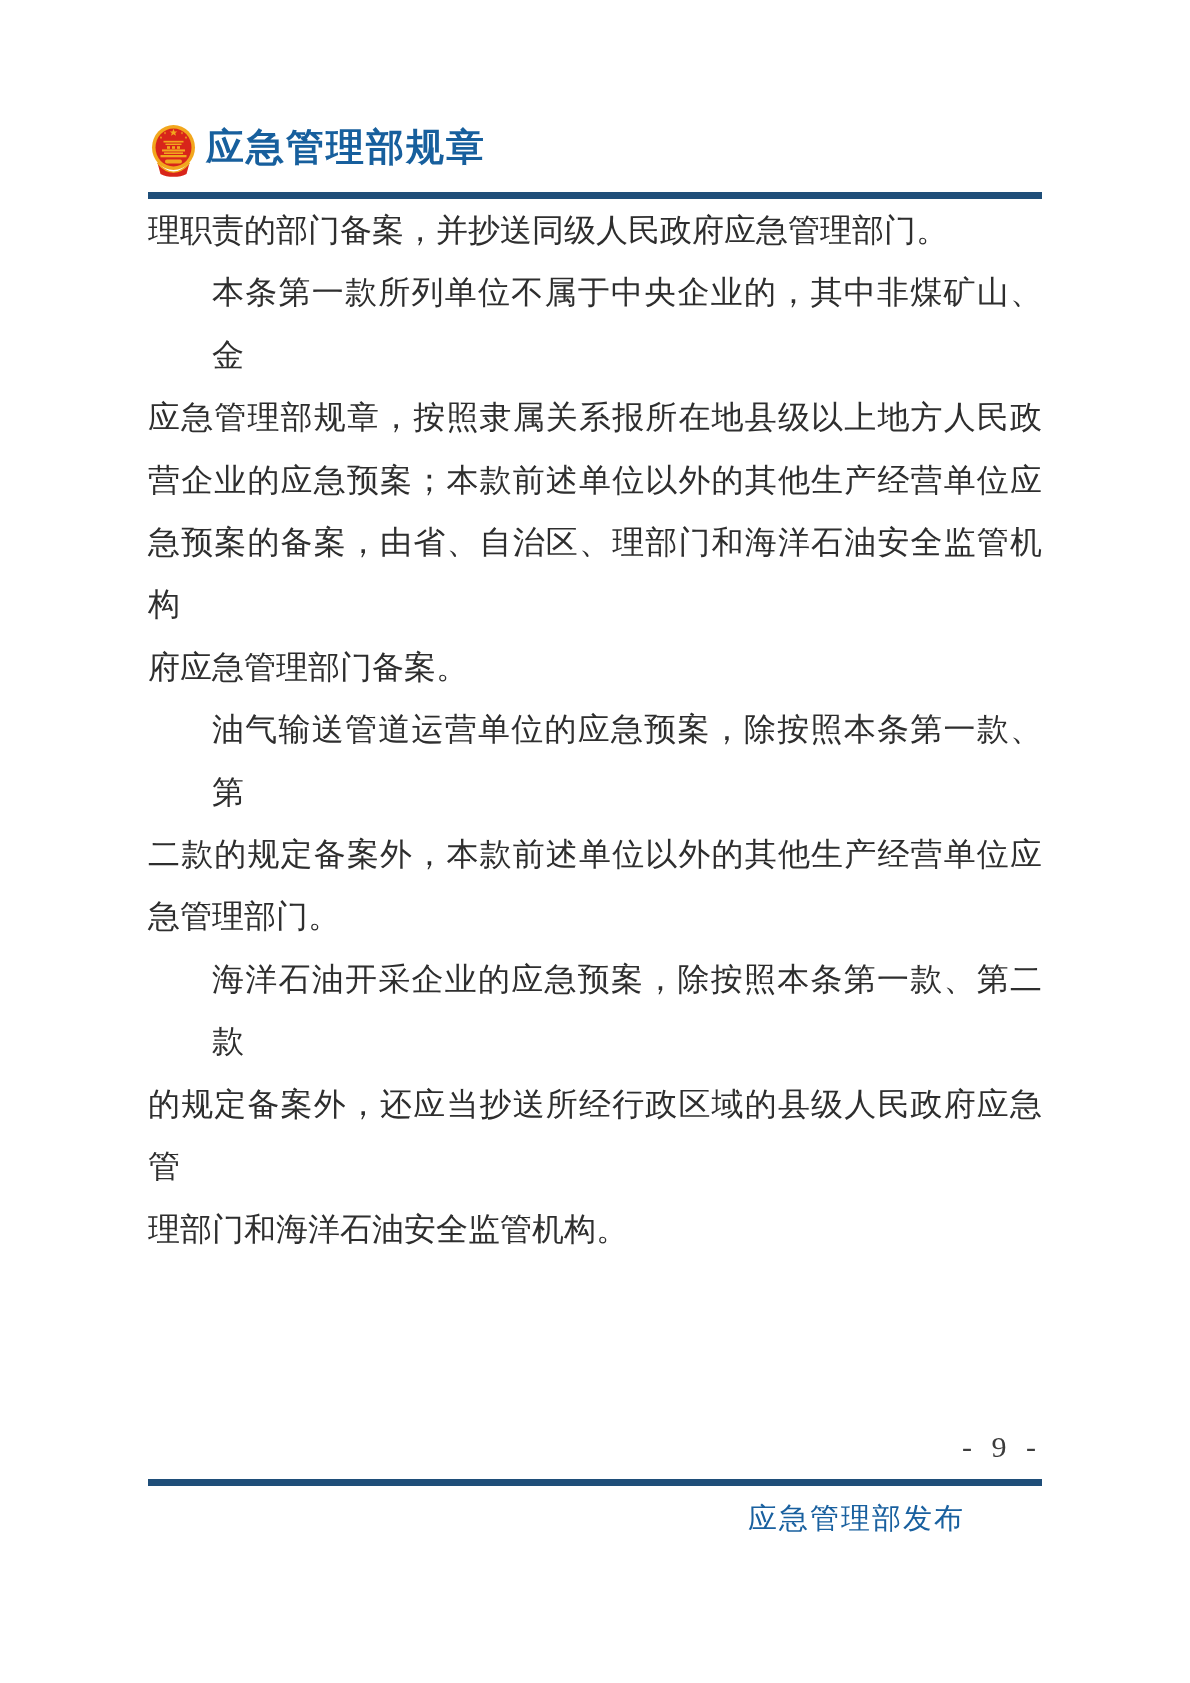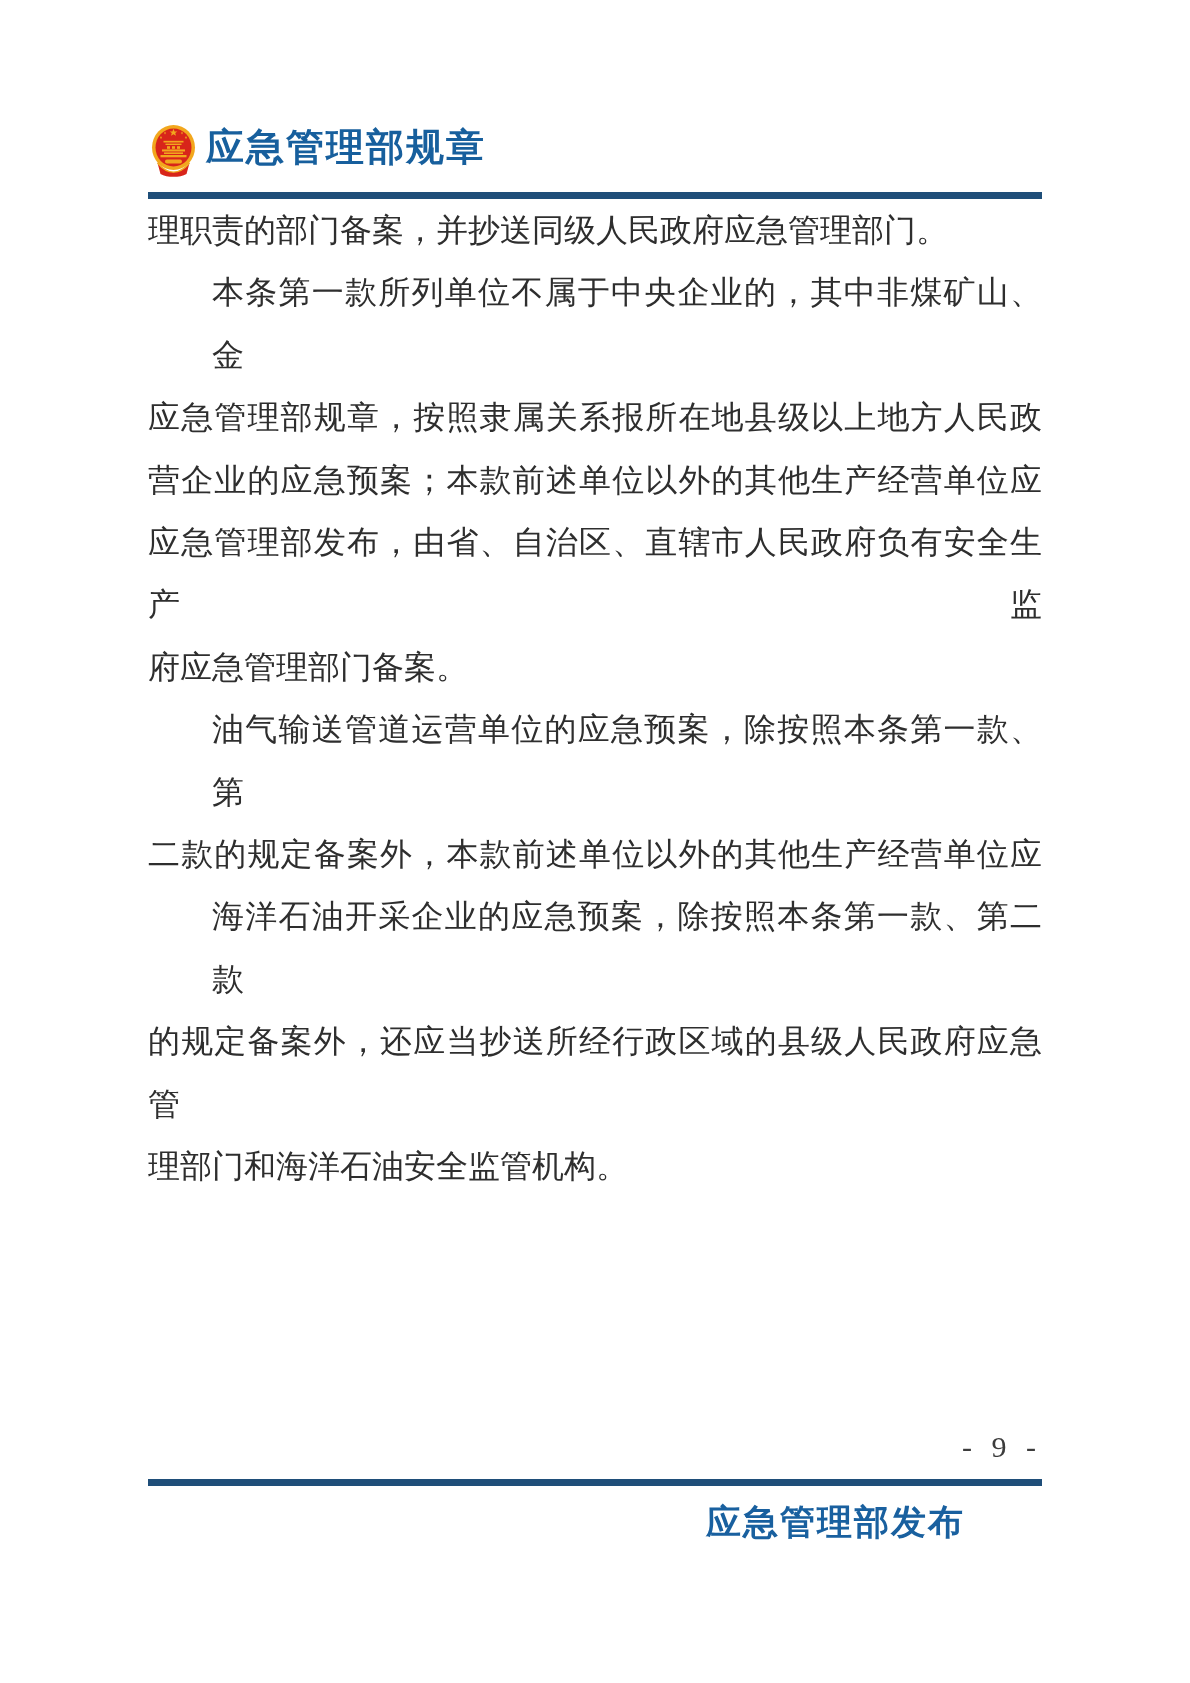--- a/index.html
+++ b/index.html
@@ -46,21 +46,21 @@
   .line.j{white-space:normal;text-align:justify;text-align-last:justify;}
   .line.ind{padding-left:64px;}
   .page-number{
     position:absolute;top:1430px;right:148px;
     font-size:30px;letter-spacing:6px;color:#3c3c3c;
     font-family:"Liberation Serif","DejaVu Serif",serif;
     white-space:nowrap;
   }
   .publisher{
     position:absolute;top:1499px;right:225px;
-    font-size:35px;font-weight:700;letter-spacing:2px;
+    font-size:29px;font-weight:400;letter-spacing:2px;
     color:var(--publisher-blue);
     font-family:"Liberation Serif","DejaVu Serif",serif;
     white-space:nowrap;
   }
   .emblem{display:block;flex:0 0 auto;}
 </style>
 </head>
 <body>
 
 <div class="page">
@@ -91,24 +91,25 @@
     <div class="header-title">应急管理部规章</div>
   </div>
 
   <div class="rule rule-top"></div>
 
   <div class="doc-body">
     <div class="line">理职责的部门备案，并抄送同级人民政府应急管理部门。</div>
     <div class="line ind j">本条第一款所列单位不属于中央企业的，其中非煤矿山、金</div>
     <div class="line j">应急管理部规章，按照隶属关系报所在地县级以上地方人民政</div>
     <div class="line j">营企业的应急预案；本款前述单位以外的其他生产经营单位应</div>
-    <div class="line j">应急管理部发布，由省、自治区、直辖市人民政府负有安全生产监</div>
+    <div class="line j">急预案的备案，由省、自治区、理部门和海洋石油安全监管机构</div>
     <div class="line">府应急管理部门备案。</div>
     <div class="line ind j">油气输送管道运营单位的应急预案，除按照本条第一款、第</div>
     <div class="line j">二款的规定备案外，本款前述单位以外的其他生产经营单位应</div>
+    <div class="line">急管理部门。</div>
     <div class="line ind j">海洋石油开采企业的应急预案，除按照本条第一款、第二款</div>
     <div class="line j">的规定备案外，还应当抄送所经行政区域的县级人民政府应急管</div>
     <div class="line">理部门和海洋石油安全监管机构。</div>
 
   </div>
 
   <div class="page-number">- 9 -</div>
 
   <div class="rule rule-bottom"></div>
 

